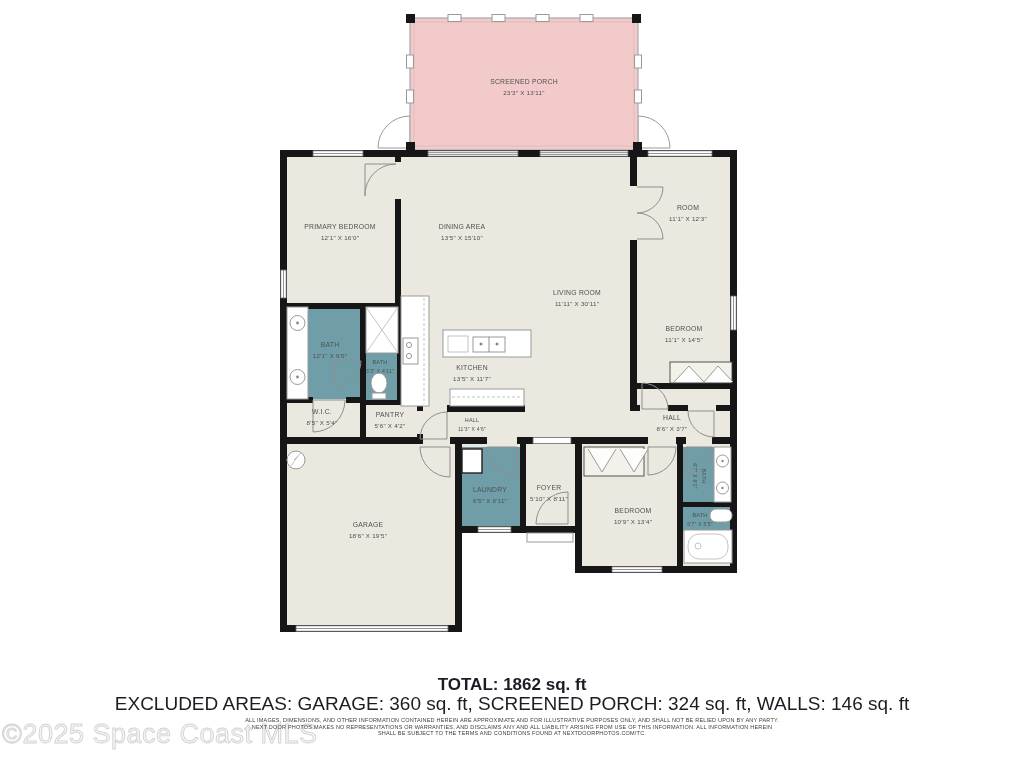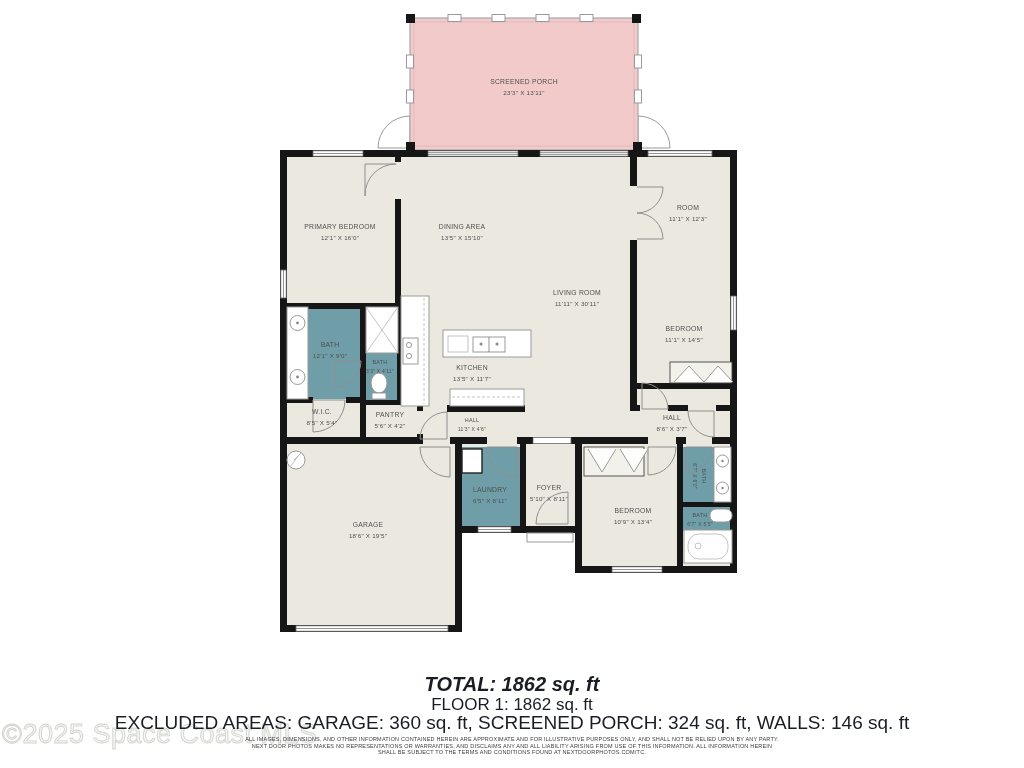--- a/index.html
+++ b/index.html
@@ -14,21 +14,21 @@
   .win{fill:#ffffff;stroke:#666;stroke-width:.8;}
   .winline{stroke:#666;stroke-width:.7;}
   .dr{stroke:#8f8f8f;stroke-width:1;fill:none;}
   .fx{fill:#ffffff;stroke:#999;stroke-width:1;}
   .fxl{stroke:#b5b5b5;stroke-width:.8;fill:none;}
   .closet{fill:#f2f1ea;stroke:#444;stroke-width:.9;}
   .chev{fill:#fdfdfb;stroke:#9a9a9a;stroke-width:1;}
   #watermark{position:absolute;left:2px;top:719px;font-size:27px;letter-spacing:.5px;
              color:#f6f6f4;-webkit-text-stroke:.9px #d2d2cf;z-index:1;white-space:nowrap;}
   #summary{position:absolute;left:0;right:0;top:674px;text-align:center;z-index:2;color:#1a1d24;}
-  #summary .l1{font-size:20px;font-weight:bold;line-height:21px;font-style:italic;}
+  #summary .l1{font-size:17px;font-weight:bold;line-height:21px;}
   #summary .l2{font-size:17px;line-height:19px;}
   #summary .l3{font-size:19px;line-height:18px;}
   #disclaimer{margin-top:4px;font-size:5.5px;line-height:6.5px;color:#3c3c3c;letter-spacing:.2px;}
 </style>
 </head>
 <body>
 
 <div id="canvas">
 
 <svg width="1024" height="768" viewBox="0 0 1024 768">
@@ -309,21 +309,20 @@
     </g>
   </g>
 </svg>
 
   
   <div id="watermark">©2025 Space Coast MLS</div>
 
   
   <div id="summary">
     <div class="l1">TOTAL: 1862 sq. ft</div>
-    <div class="l2">FLOOR 1: 1862 sq. ft</div>
     <div class="l3">EXCLUDED AREAS: GARAGE: 360 sq. ft, SCREENED PORCH: 324 sq. ft, WALLS: 146 sq. ft</div>
     <div id="disclaimer">
       <div>ALL IMAGES, DIMENSIONS, AND OTHER INFORMATION CONTAINED HEREIN ARE APPROXIMATE AND FOR ILLUSTRATIVE PURPOSES ONLY, AND SHALL NOT BE RELIED UPON BY ANY PARTY.</div>
       <div>NEXT DOOR PHOTOS MAKES NO REPRESENTATIONS OR WARRANTIES, AND DISCLAIMS ANY AND ALL LIABILITY ARISING FROM USE OF THIS INFORMATION. ALL INFORMATION HEREIN</div>
       <div>SHALL BE SUBJECT TO THE TERMS AND CONDITIONS FOUND AT NEXTDOORPHOTOS.COM/TC.</div>
     </div>
   </div>
 
 </div>
 

